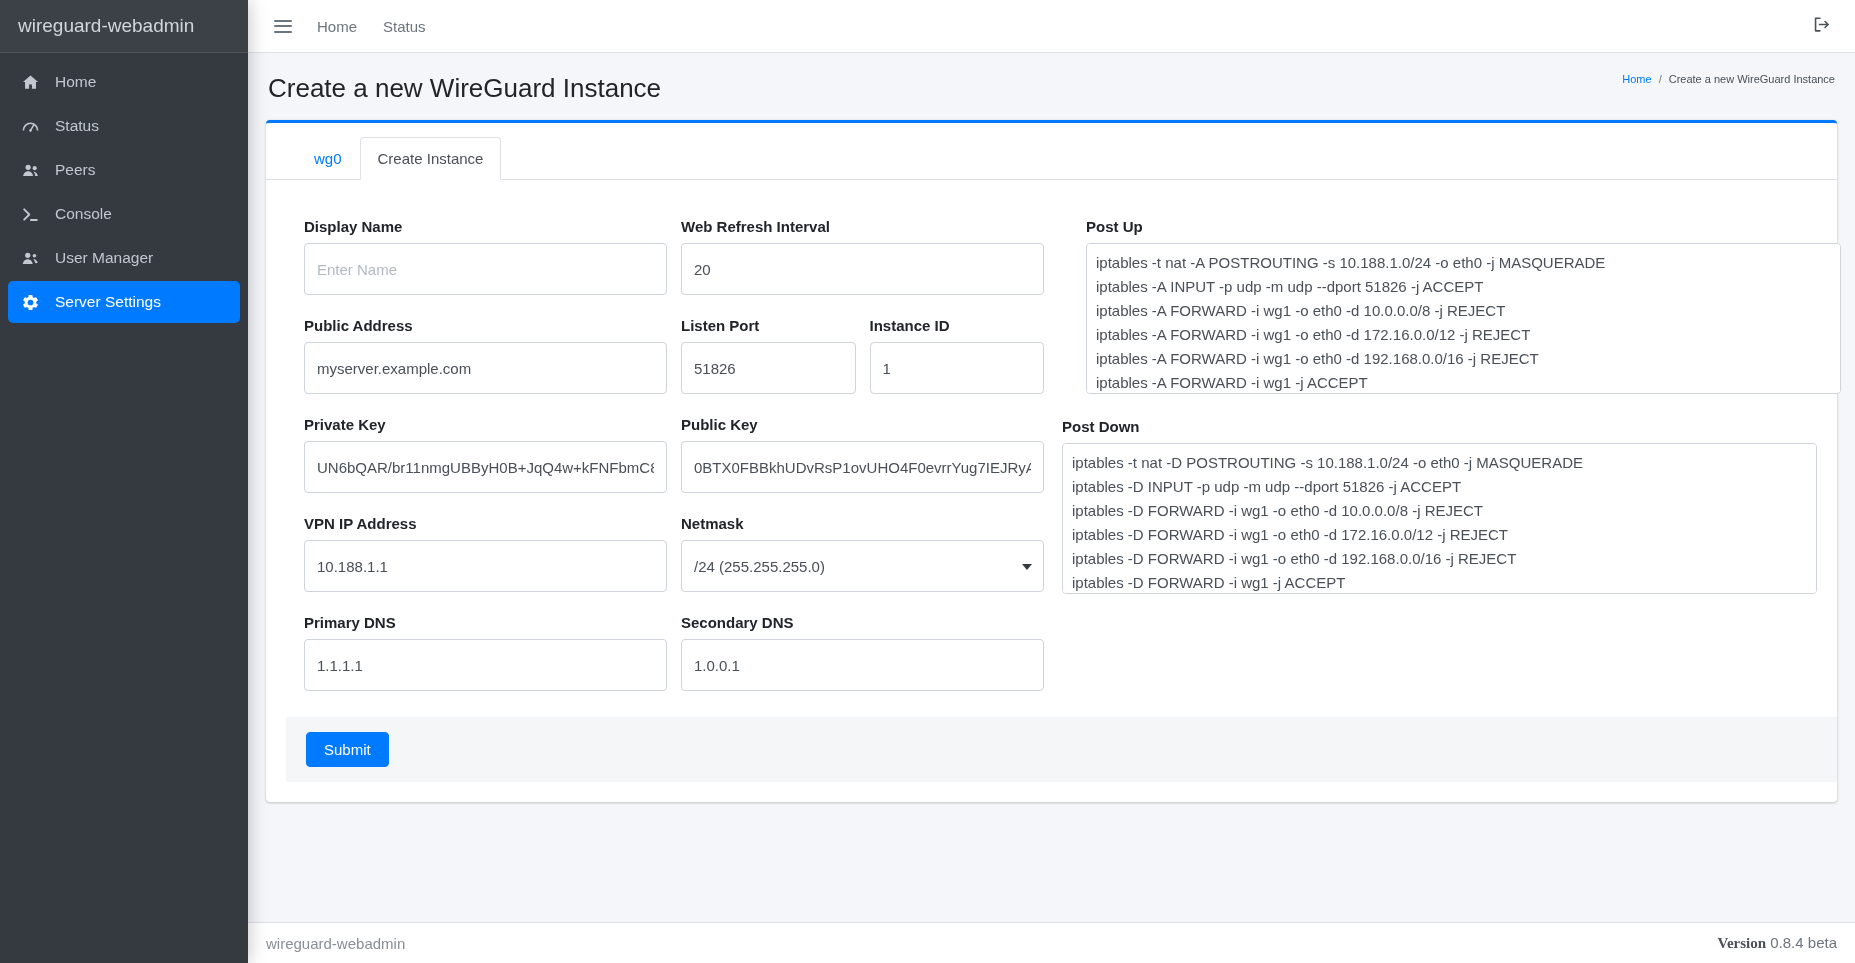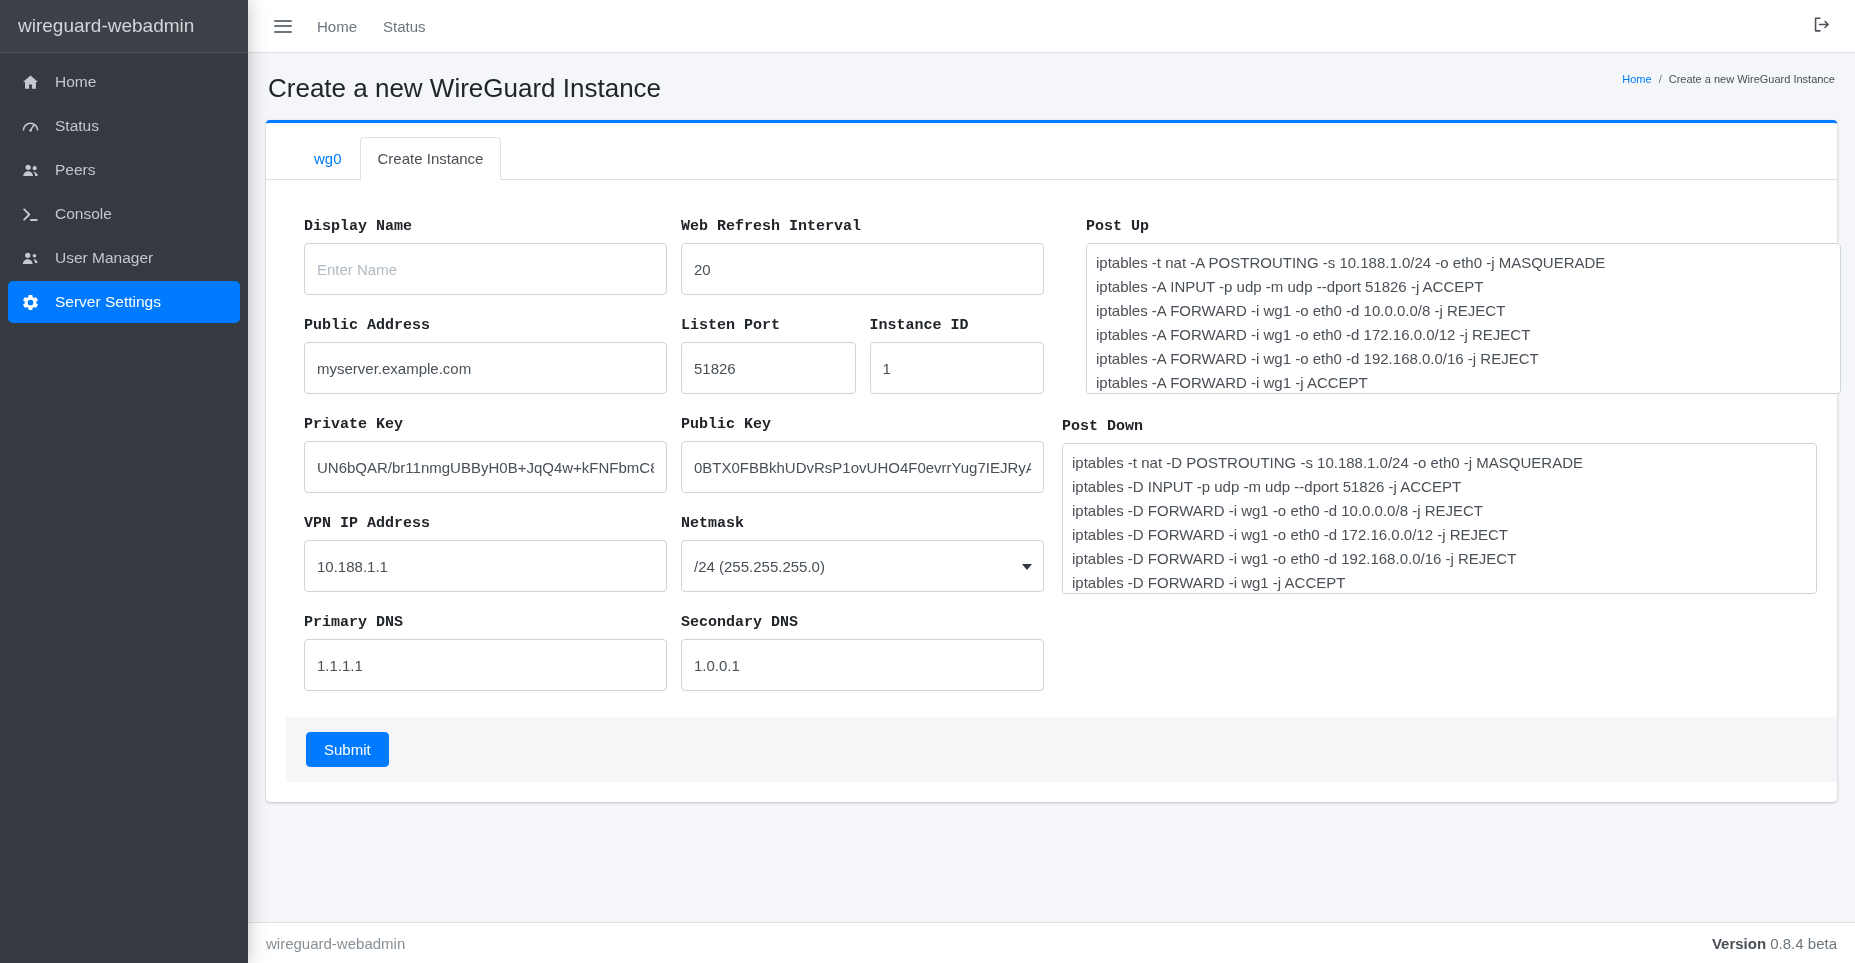--- a/index.html
+++ b/index.html
@@ -89,21 +89,21 @@
   .form-left { width: 740px; min-width: 740px; }
   .form-right { flex: 1; min-width: 0; }
 
   .form-row { display: flex; gap: 14px; margin-bottom: 22px; }
   .fg { width: 363px; }
   .subrow { display: flex; gap: 14px; width: 363px; }
   .subrow .fg { flex: 1; min-width: 0; width: auto; }
 
   .form-label {
     display: block; font-weight: 700; font-size: 15px;
-    color: #212529; margin-bottom: 8px; font-family: Liberation Mono, monospace;
+    color: #212529; margin-bottom: 8px;
   }
   .form-control {
     width: 100%; height: 52px;
     border: 1px solid #ced4da; border-radius: 4px;
     padding: 0 12px; font-size: 15px; color: #495057;
     font-family: "Liberation Sans", sans-serif;
     background: #fff; outline: none;
   }
   .form-control::placeholder { color: #b1bac2; }
 
@@ -140,21 +140,21 @@
   }
 
   
   .main-footer {
     height: 41px; min-height: 41px; background: #fff;
     border-top: 1px solid #dee2e6;
     display: flex; align-items: center; justify-content: space-between;
     padding: 0 18px; font-size: 15px; color: #878f96;
   }
   .version { color: #6c757d; }
-  .version .vlabel { font-weight: 700; color: #495057; }
+  .version .vlabel { font-weight: 700; color: #495057; font-family: Liberation Serif, serif; }
 </style>
 </head>
 <body>
 
 <div class="app">
 
   <aside class="sidebar">
     <div class="brand">wireguard-webadmin</div>
     <nav class="side-nav">
 

